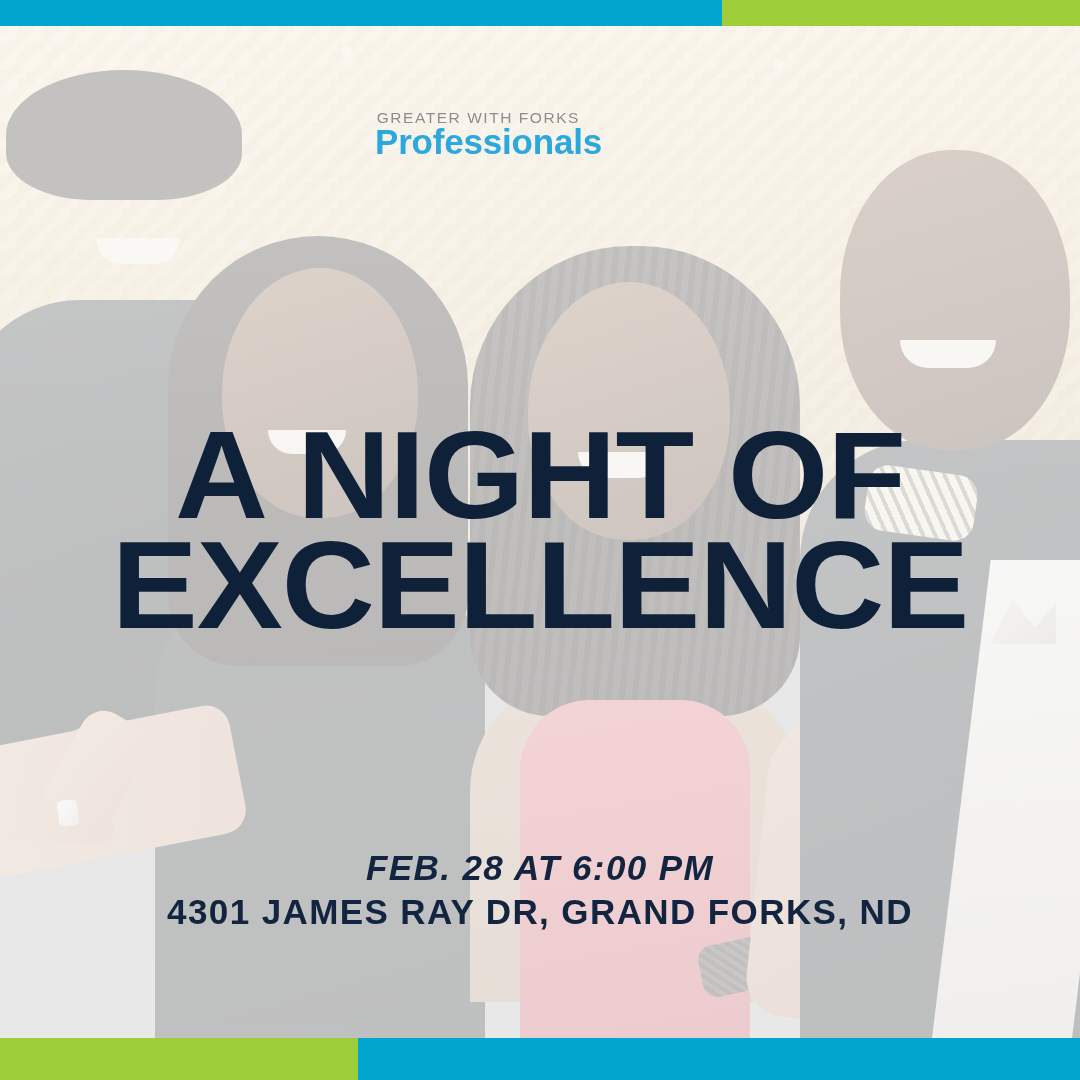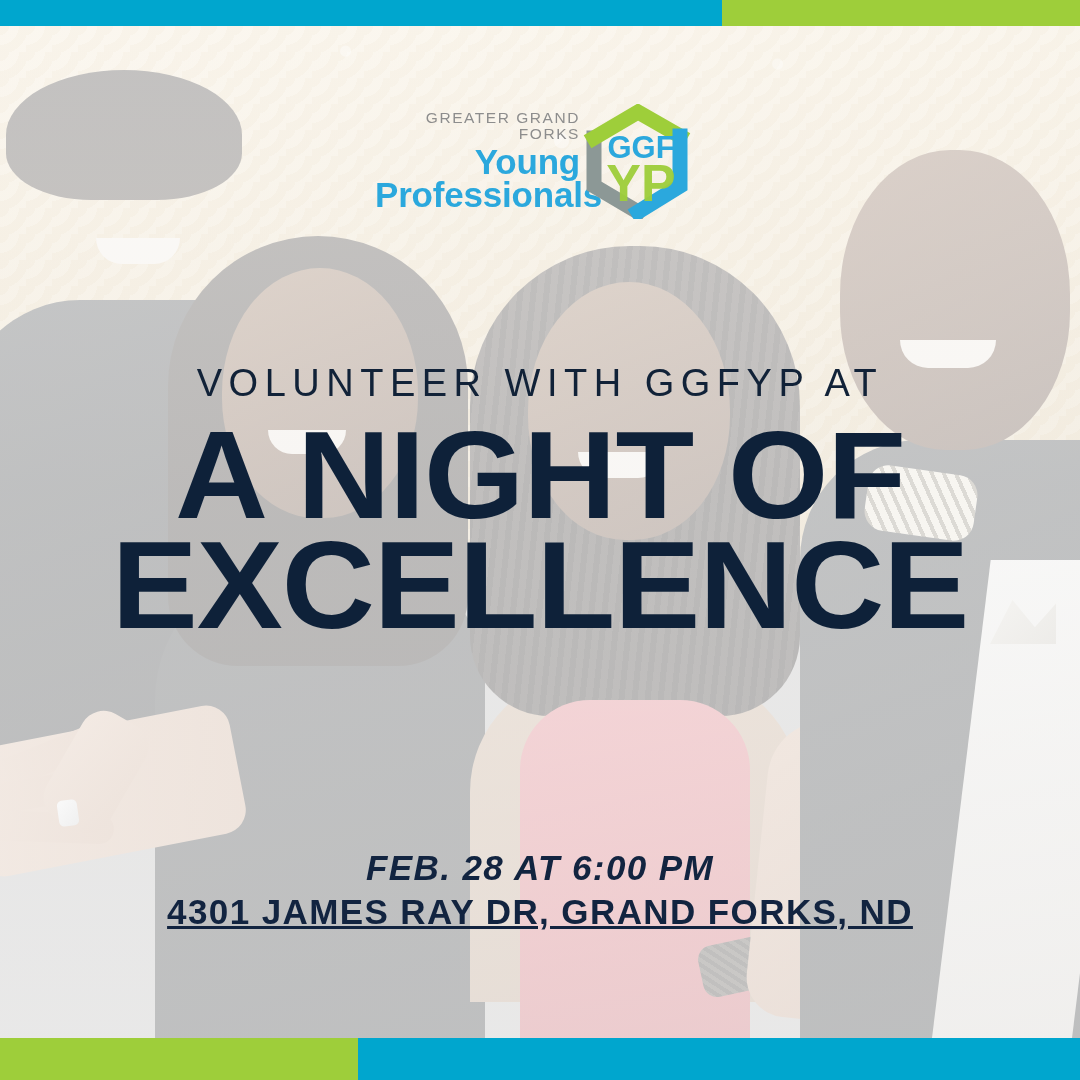--- a/index.html
+++ b/index.html
@@ -250,21 +250,21 @@
     font-weight: 400;
   }
   .when, .where {
     position: absolute; left: 0; right: 0;
     text-align: center;
     color: #122440;
     font-weight: 700;
     letter-spacing: 1.4px;
   }
   .when  { top: 848px; font-size: 35px; font-style: italic; }
-  .where { top: 892px; font-size: 35px; text-decoration: underline; }
+  .where { top: 892px; font-size: 35px; }
 </style>
 </head>
 <body>
 
 <div id="poster">
 
   <div class="photo">
     <div class="sequin-wall"></div>
     <div class="lower-gray"></div>
 
@@ -304,39 +304,25 @@
 
   <div class="wash"></div>
 
   <div class="bar bar-top">
     <div class="seg" id="top-seg-0" style="background: rgb(0, 166, 206); width: 722px;"></div>
     <div class="seg" id="top-seg-1" style="background: rgb(158, 206, 58); width: 358px;"></div>
   </div>
 
   <div class="logo">
     <div class="logo-words">
-      <div class="logo-greater">GREATER GRAND FORKS</div>
-      <div class="logo-young">Young</div>
+      <div class="logo-greater">GREATER WITH FORKS</div>
       <div class="logo-prof">Professionals</div>
     </div>
-    <div class="logo-mark">
-      <svg viewBox="0 0 122 115" width="122" height="115" aria-hidden="true">
-
-        <path d="M14 34 L14 82 L58 108" fill="none" stroke="#8C9896" stroke-width="15" stroke-linecap="square" stroke-linejoin="miter"></path>
-
-        <path d="M14 34 L58 8 L100 32" fill="none" stroke="#9ECE3A" stroke-width="15" stroke-linecap="square" stroke-linejoin="miter"></path>
-
-        <path d="M100 32 L100 82 L58 108" fill="none" stroke="#2BA8DD" stroke-width="15" stroke-linecap="square" stroke-linejoin="miter"></path>
-        <text x="61" y="54" text-anchor="middle" font-family="Liberation Sans, sans-serif" font-weight="700" font-size="31" fill="#2BA8DD">GGF</text>
-        <text x="61" y="97" text-anchor="middle" font-family="Liberation Sans, sans-serif" font-weight="700" font-size="52" fill="#9ECE3A" opacity="0.95">YP</text>
-      </svg>
-    </div>
   </div>
 
-  <div class="kicker">VOLUNTEER WITH GGFYP AT</div>
 
   <div class="headline headline-1">A NIGHT OF</div>
 
   <div class="headline headline-2">EXCELLENCE</div>
 
 
   <div class="when">FEB. 28 AT 6:00 PM</div>
 
   <div class="where">4301 JAMES RAY DR, GRAND FORKS, ND</div>
 

